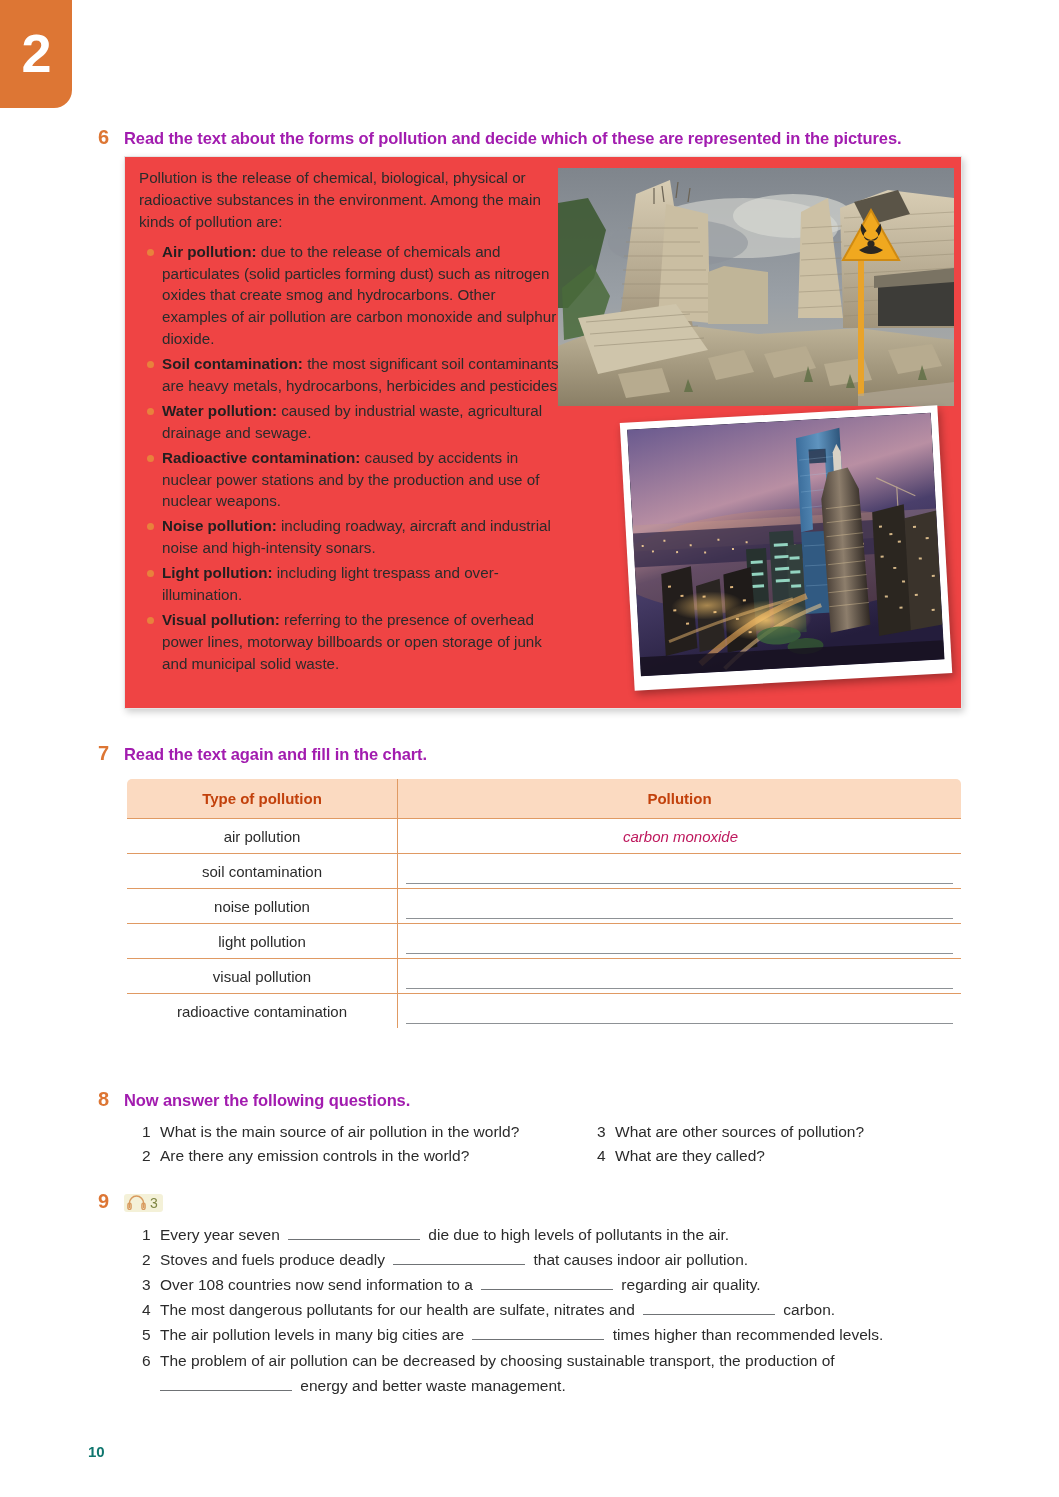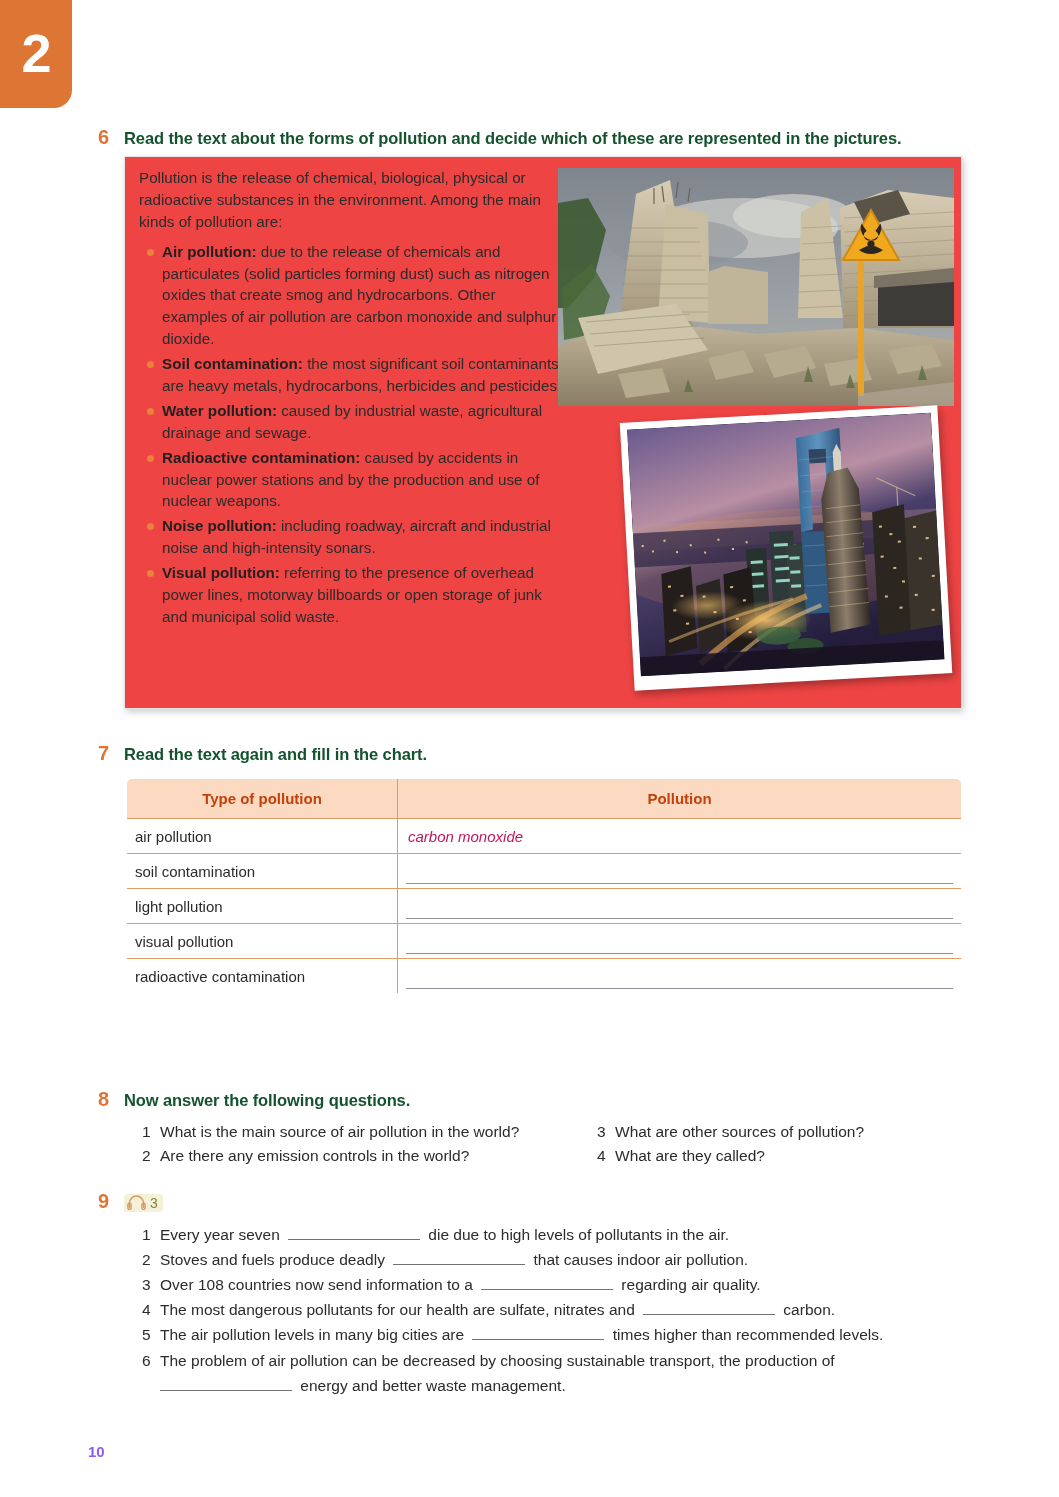--- a/index.html
+++ b/index.html
@@ -45,21 +45,21 @@
   .ex-num {
     color: #dd7634;
     font-weight: bold;
     font-size: 20px;
     width: 26px;
     flex: 0 0 26px;
   }
   .ex-title {
     font-weight: bold;
     font-size: 16.5px;
-    color: #14532d;
+    color: #a21caf;
     letter-spacing: -0.1px;
   }
 
   
   .text-panel {
     position: absolute;
     left: 124px;
     top: 156px;
     width: 838px;
     height: 553px;
@@ -154,20 +154,21 @@
     height: 37px;
     border: 1px solid #e09a63;
     text-align: center;
   }
   .chart-table td {
     border: 1px solid #e09a63;
     height: 34px;
     padding: 0 8px;
     vertical-align: middle;
     background: #ffffff;
+    text-align: center;
   }
   .chart-table td.type-cell {
     width: 254px;
     color: #2b2b2b;
   }
   .chart-table td.ex-cell {
     position: relative;
     padding-left: 10px;
   }
   .chart-table td.ex-cell .writeline {
@@ -255,21 +256,21 @@
   }
   .blank.lead {
     margin-left: 0;
   }
 
   
   .page-number {
     position: absolute;
     left: 88px;
     top: 1443px;
-    color: #8b5cf6;
+    color: #0f766e;
     font-weight: bold;
     font-size: 15px;
   }
 </style>
 </head>
 <body>
 
 <div class="chapter-tab">
   <span>2</span>
 </div>
@@ -298,20 +299,24 @@
       <li>
         <span class="dot"></span>
         <b>Radioactive contamination:</b><span> caused by accidents in nuclear power stations and by the production and use of nuclear weapons.</span>
       </li>
       <li>
         <span class="dot"></span>
         <b>Noise pollution:</b><span> including roadway, aircraft and industrial noise and high-intensity sonars.</span>
       </li>
       <li>
         <span class="dot"></span>
+        <b>Light pollution:</b><span> including light trespass and over-illumination.</span>
+      </li>
+      <li>
+        <span class="dot"></span>
         <b>Visual pollution:</b><span> referring to the presence of overhead power lines, motorway billboards or open storage of junk and municipal solid waste.</span>
       </li>
     </ul>
   </div>
 </div>
 
 <div class="photo-ruins">
   <svg width="396" height="238" viewBox="0 0 396 238" preserveAspectRatio="none">
     <defs>
       <linearGradient id="skyg" x1="0" y1="0" x2="0" y2="1">
@@ -581,20 +586,27 @@
   </thead>
   <tbody>
     <tr>
       <td class="type-cell">air pollution</td>
       <td class="ex-cell">
         <span class="answer">carbon monoxide</span>
       </td>
     </tr>
     <tr>
       <td class="type-cell">soil contamination</td>
+      <td class="ex-cell">
+        <span class="answer"></span>
+        <span class="writeline"></span>
+      </td>
+    </tr>
+    <tr>
+      <td class="type-cell">noise pollution</td>
       <td class="ex-cell">
         <span class="answer"></span>
         <span class="writeline"></span>
       </td>
     </tr>
     <tr>
       <td class="type-cell">light pollution</td>
       <td class="ex-cell">
         <span class="answer"></span>
         <span class="writeline"></span>

